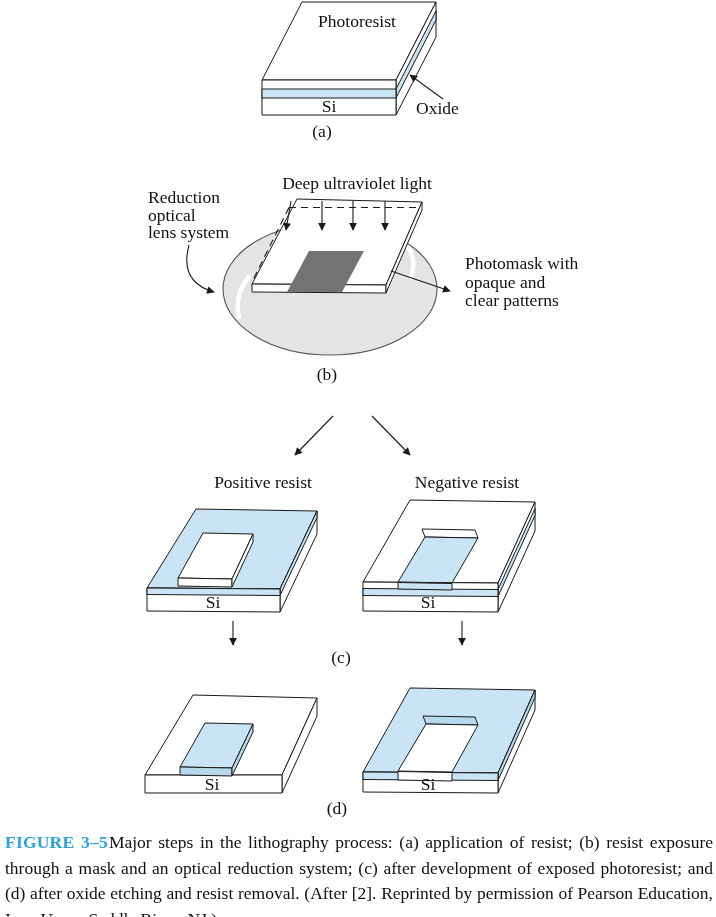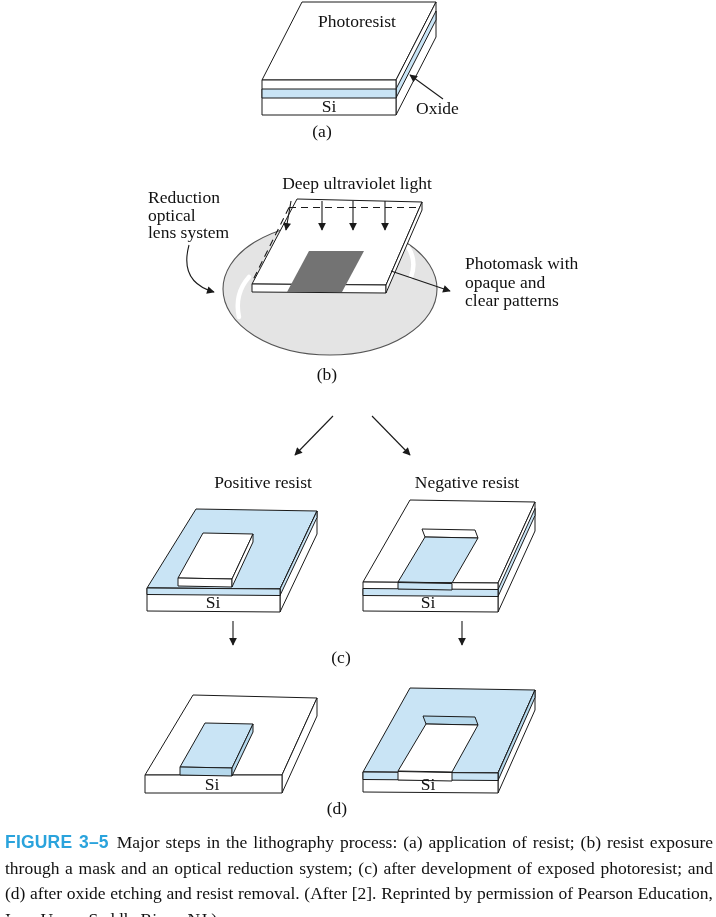--- a/index.html
+++ b/index.html
@@ -7,22 +7,22 @@
         font-family:"Liberation Serif","DejaVu Serif",serif;border-radius:10px;}
   svg text{font-family:"Liberation Serif","DejaVu Serif",serif;font-size:17.5px;fill:#111;}
   .w   {fill:#fff;stroke:#1a1a1a;stroke-width:1;}
   .s   {stroke:#1a1a1a;stroke-width:1;}
   .ns  {stroke:none;}
   .ln  {stroke:#1a1a1a;stroke-width:1.1;fill:none;}
   .dash{stroke:#1a1a1a;stroke-width:1.1;stroke-dasharray:7 5;fill:none;}
   .hl  {stroke:#fff;stroke-width:4.5;fill:none;stroke-linecap:round;}
   .caption{width:708px;margin:0;padding:4px 3px 0 5px;text-align:justify;
            font-size:17.5px;line-height:25.5px;color:#111;}
-  .caption .tag{font-family:Liberation Sans, sans-serif;
-                font-weight:bold;margin-right:8px;letter-spacing:.2px;}
+  .caption .tag{font-family:Liberation Serif, serif;
+                font-weight:bold;margin-right:1px;letter-spacing:.2px;}
 </style>
 </head>
 <body>
 
 <div id="page">
 <svg width="716" height="822" viewBox="0 0 716 822">
   <defs>
     <marker id="ah" viewBox="0 0 10 10" refX="9" refY="5" markerWidth="9" markerHeight="7" orient="auto-start-reverse">
       <path d="M0,0 L10,5 L0,10 z" fill="#1a1a1a"></path>
     </marker>

